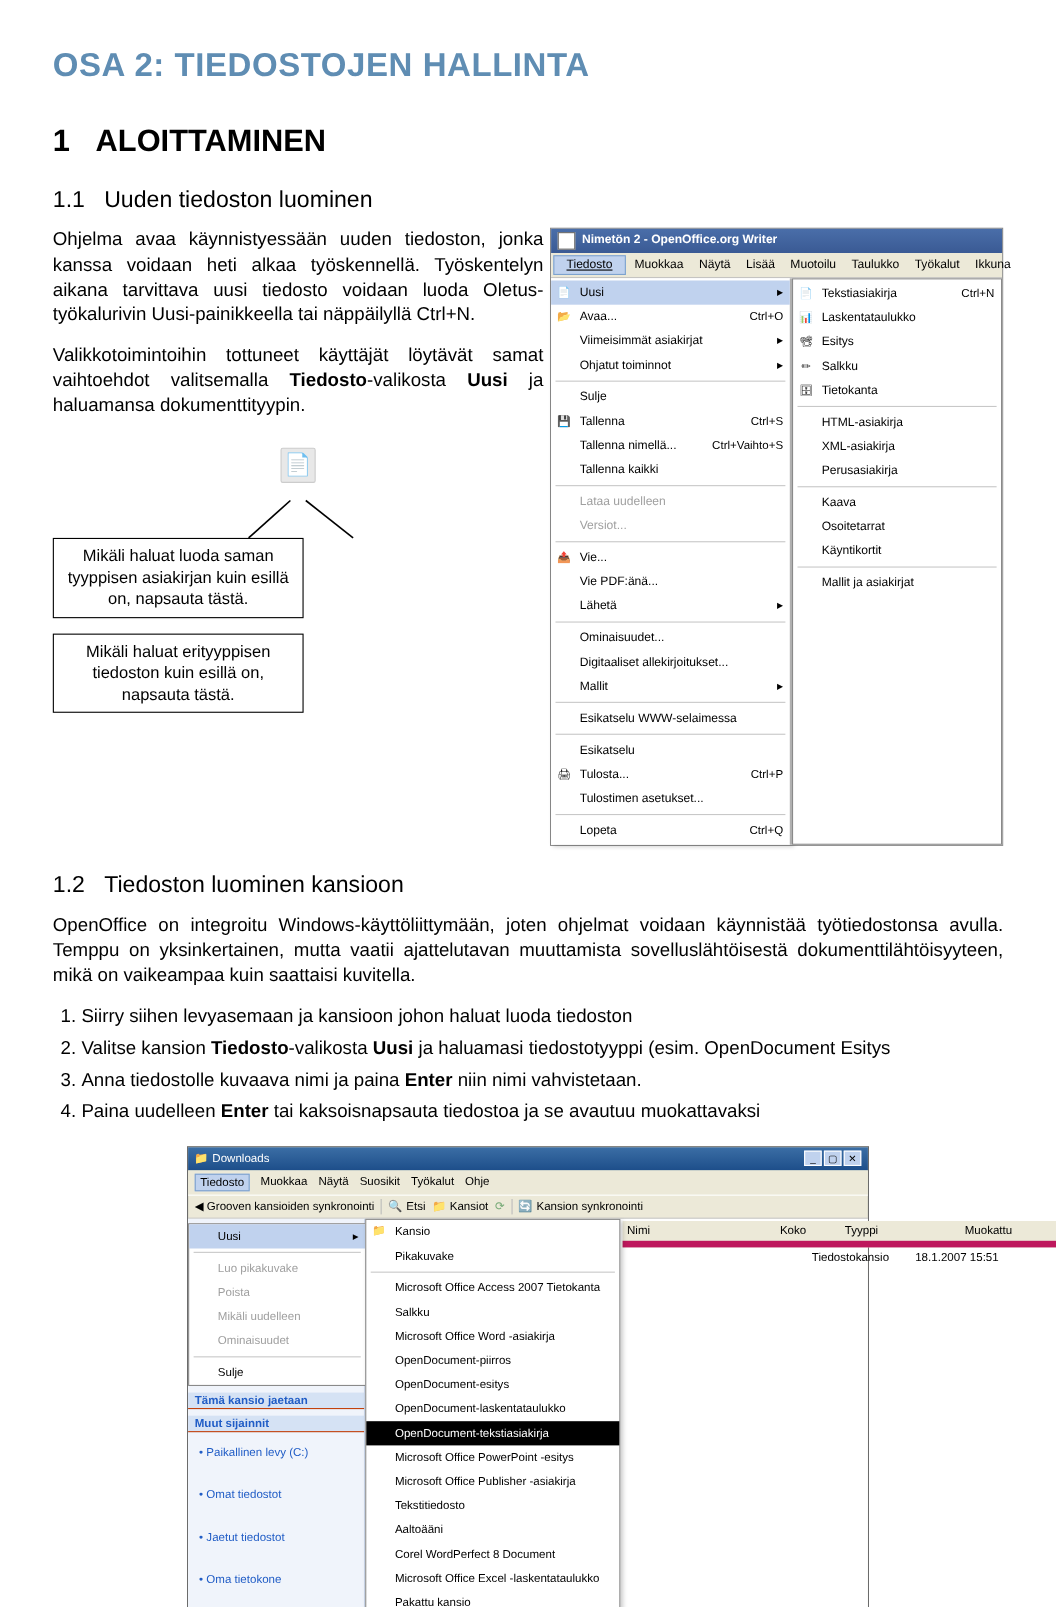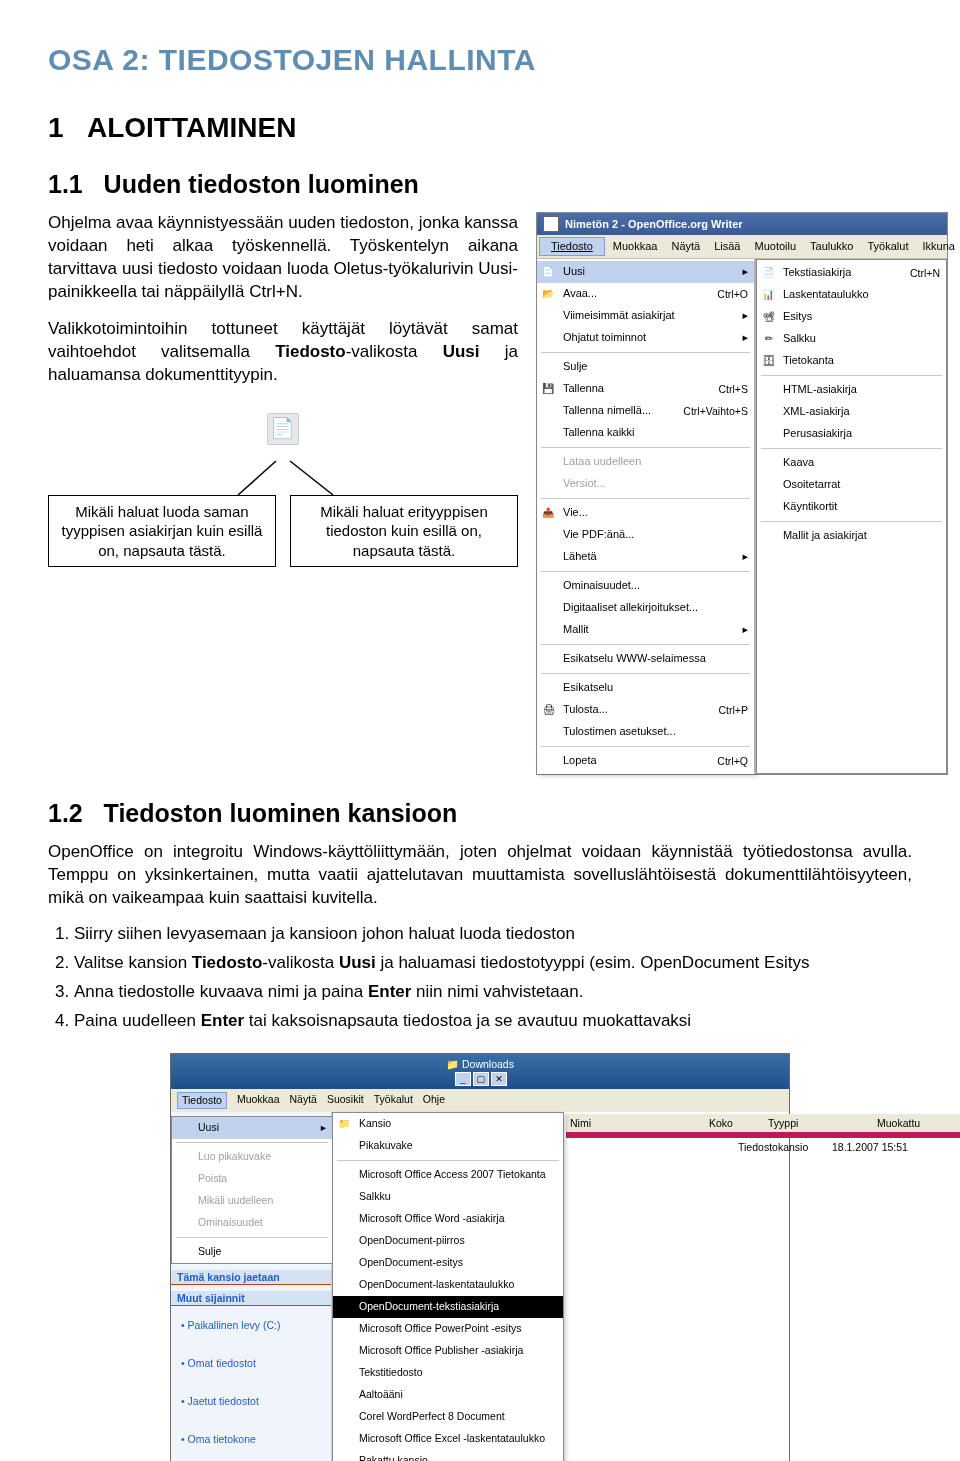--- a/index.html
+++ b/index.html
@@ -19,28 +19,28 @@
     font-weight: bold;
     letter-spacing: 0.5px;
     margin-bottom: 28px;
   }
   .h1 {
     font-size: 28px;
     font-weight: bold;
     margin: 12px 0 18px 0;
   }
   .h2 {
-    font-size: 25px;
-    font-weight: bold;
+    font-size: 21px;
+    font-weight: normal;
     margin: 22px 0 10px 0;
   }
   .row {
     display: flex;
     align-items: flex-start;
-    gap: 18px;
+    gap: 6px;
   }
   .left-col {
     flex: 1;
   }
   .para {
     margin: 0 0 14px 0;
     text-align: justify;
   }
   .bold { font-weight: bold; }
   .callouts-wrap { margin-top: 26px; }
@@ -56,20 +56,21 @@
   .arrows {
     height: 36px;
     position: relative;
     width: 310px;
     margin: 0 auto;
   }
   .arrows svg { position:absolute; top:0; left:0; }
   .callouts {
     display: flex;
     gap: 14px;
+    flex-direction: column;
   }
   .callout {
     border: 1.5px solid #000;
     padding: 6px 8px;
     width: 210px;
     font-size: 15px;
     text-align: center;
     line-height: 1.3;
   }
   
@@ -133,21 +134,21 @@
   .shot2 {
     font-size: 10.5px;
     font-family: Tahoma, Arial, sans-serif;
     border: 1px solid #6b6b6b;
     background:#ece9d8;
   }
   .win-title {
     background: linear-gradient(#3b6ea5, #1d4e8a);
     color:#fff;
     padding:3px 6px;
-    display:flex; justify-content:space-between; align-items:center;flex-direction:column;
+    display:flex; justify-content:space-between; align-items:center;
   }
   .win-title .btns span{
     display:inline-block;width:14px;height:12px;background:#c0d2ee;border:1px solid #fff;margin-left:2px;text-align:center;line-height:12px;color:#000;font-size:9px;
   }
   .exp-menubar { display:flex; gap:10px; padding:3px 6px; background:#ece9d8;}
   .exp-menubar span.sel{ background:#c0d2ee; padding:0 4px; border:1px solid #7da2ce;}
   .exp-toolbar{ display:flex; gap:6px; align-items:center; padding:3px 6px; border-top:1px solid #fff;border-bottom:1px solid #c0c0c0;}
   .exp-body{ display:flex; background:#fff;}
   .exp-left{
     width:160px; background:#f0f4fb; border-right:1px solid #c8d4e8;
@@ -409,20 +410,29 @@
     <span class="btns"><span>_</span><span>▢</span><span>✕</span></span>
   </div>
   <div class="exp-menubar">
     <span class="sel">Tiedosto</span>
     <span>Muokkaa</span>
     <span>Näytä</span>
     <span>Suosikit</span>
     <span>Työkalut</span>
     <span>Ohje</span>
   </div>
+  <div class="exp-toolbar">
+    <span>◀ <span>Grooven kansioiden synkronointi</span></span>
+    <span style="border-left:1px solid #bbb;height:14px;"></span>
+    <span>🔍 <span>Etsi</span></span>
+    <span>📁 <span>Kansiot</span></span>
+    <span style="color:#7a7;">⟳</span>
+    <span style="border-left:1px solid #bbb;height:14px;"></span>
+    <span>🔄 <span>Kansion synkronointi</span></span>
+  </div>
   <div class="exp-body">
     <div class="exp-left">
       <div class="ctxmenu" id="ctx-menu">
             <div class="mi sel">
               <span class="ic"></span>
               <span class="lbl">Uusi</span>
               <span class="arr">▸</span>
             </div>
             <div class="msep"></div>
             <div class="mi dim">

